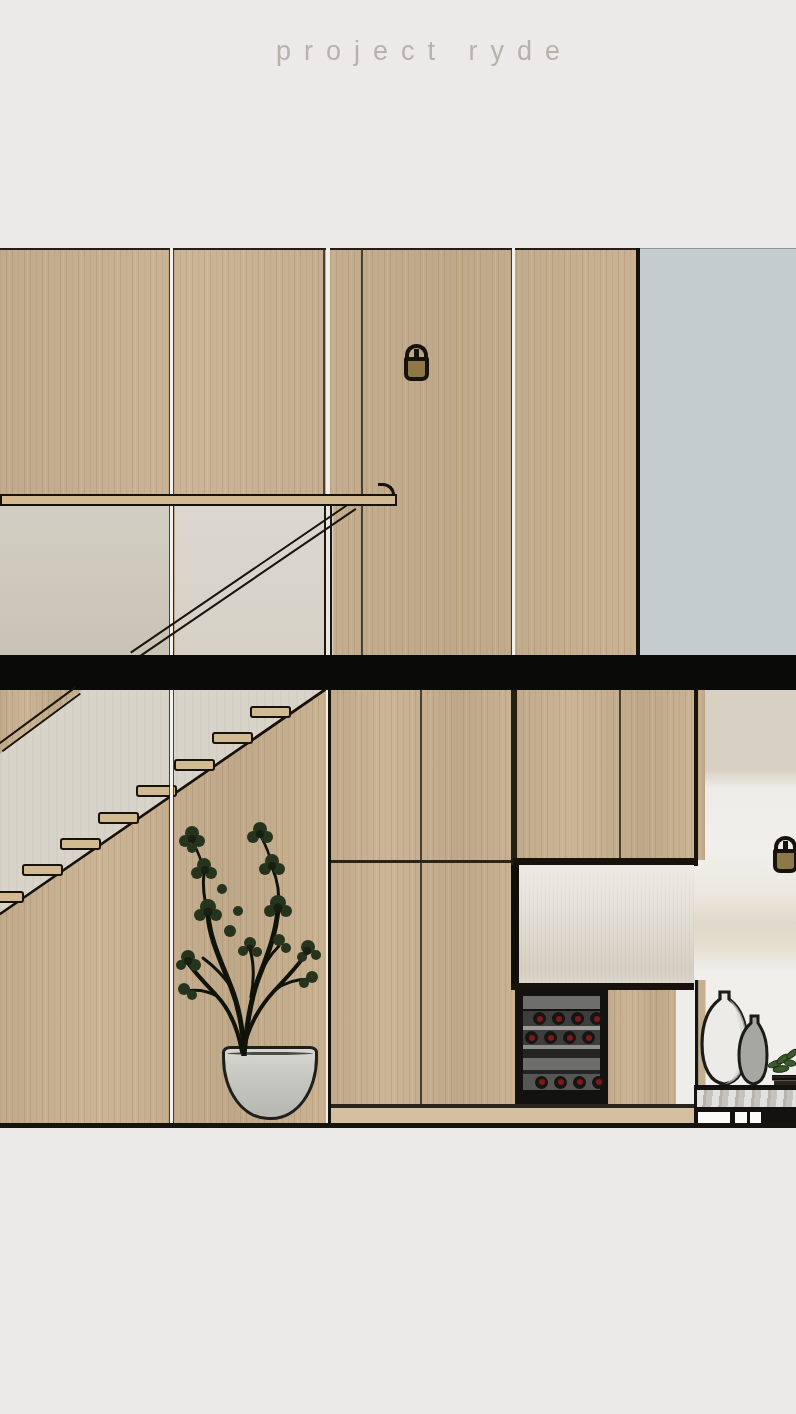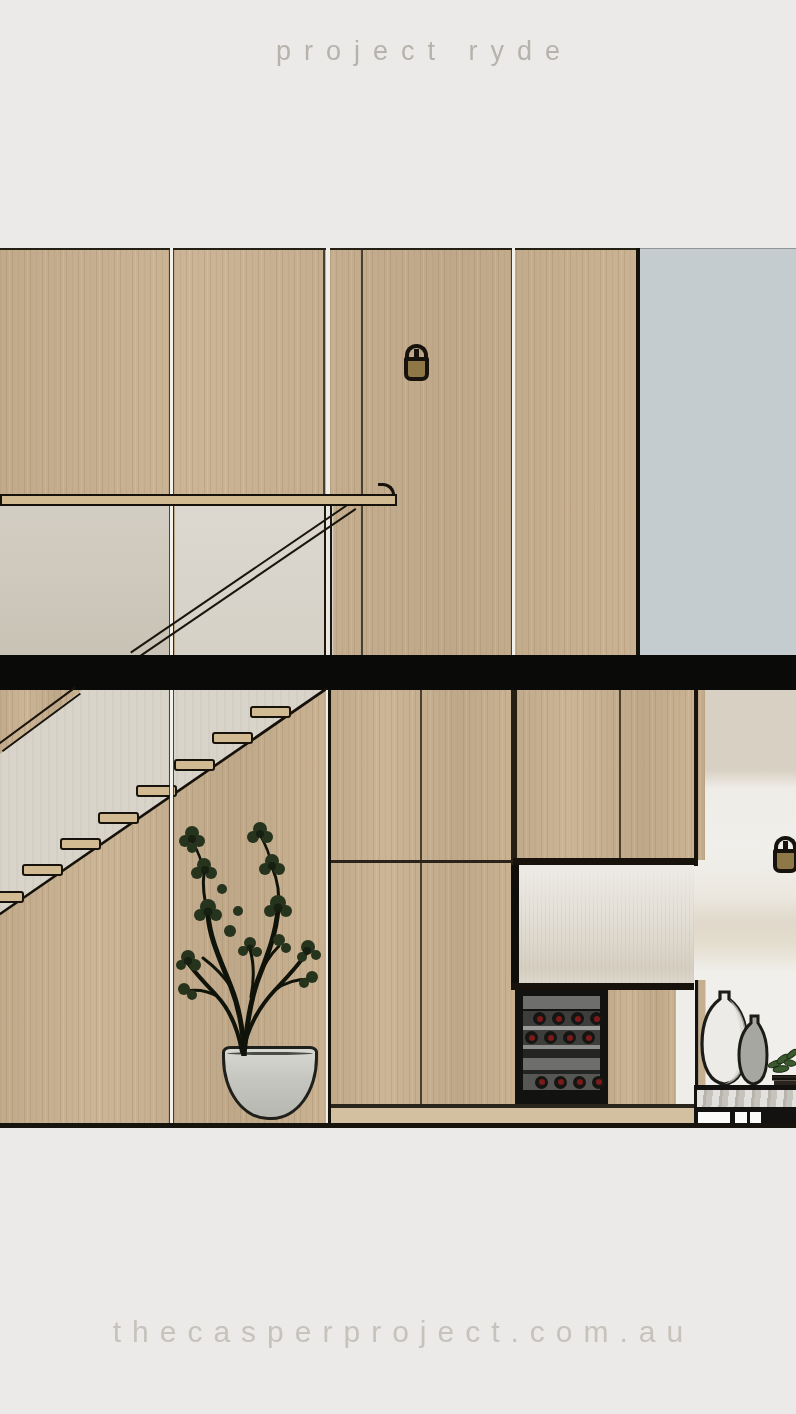--- a/index.html
+++ b/index.html
@@ -274,14 +274,13 @@
           <circle cx="114" cy="55" r="4"></circle>
         <circle cx="120" cy="97" r="4.5"></circle>
           <circle cx="149" cy="140" r="4"></circle>
           <circle cx="92" cy="137" r="3.5"></circle>
       </g>
     </svg>
 
     <div class="abs" style="left:0;top:875px;width:796px;height:5px;background:#17140e;"></div>
   </div>
 
-  <div class="caption bottom">thecasperproject.com.au</div>
 </div>
 
 </body></html>

